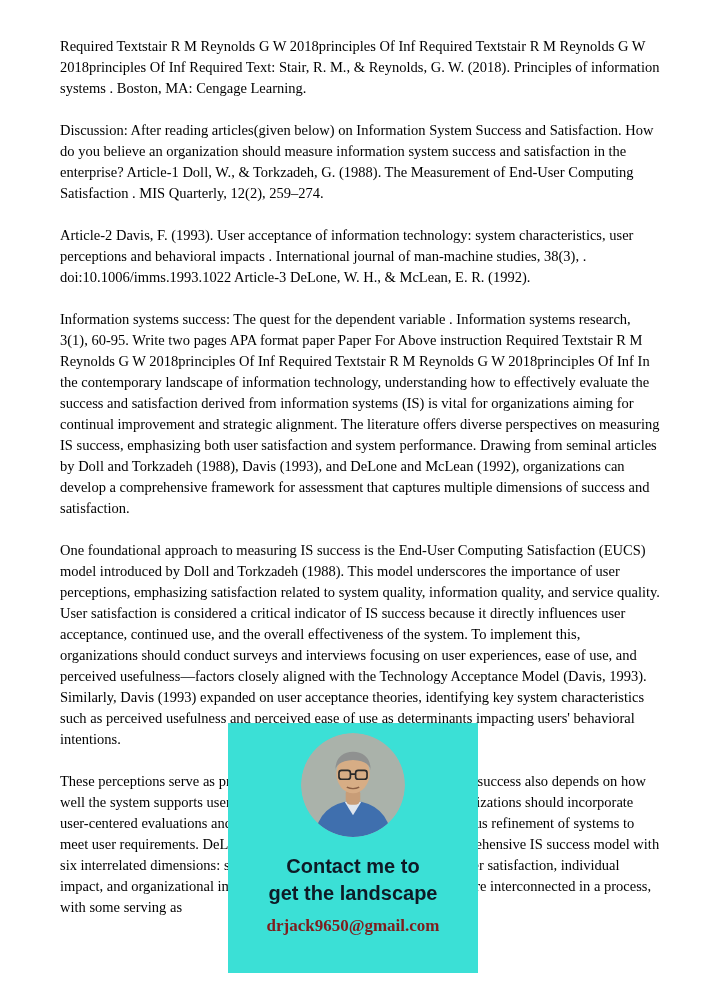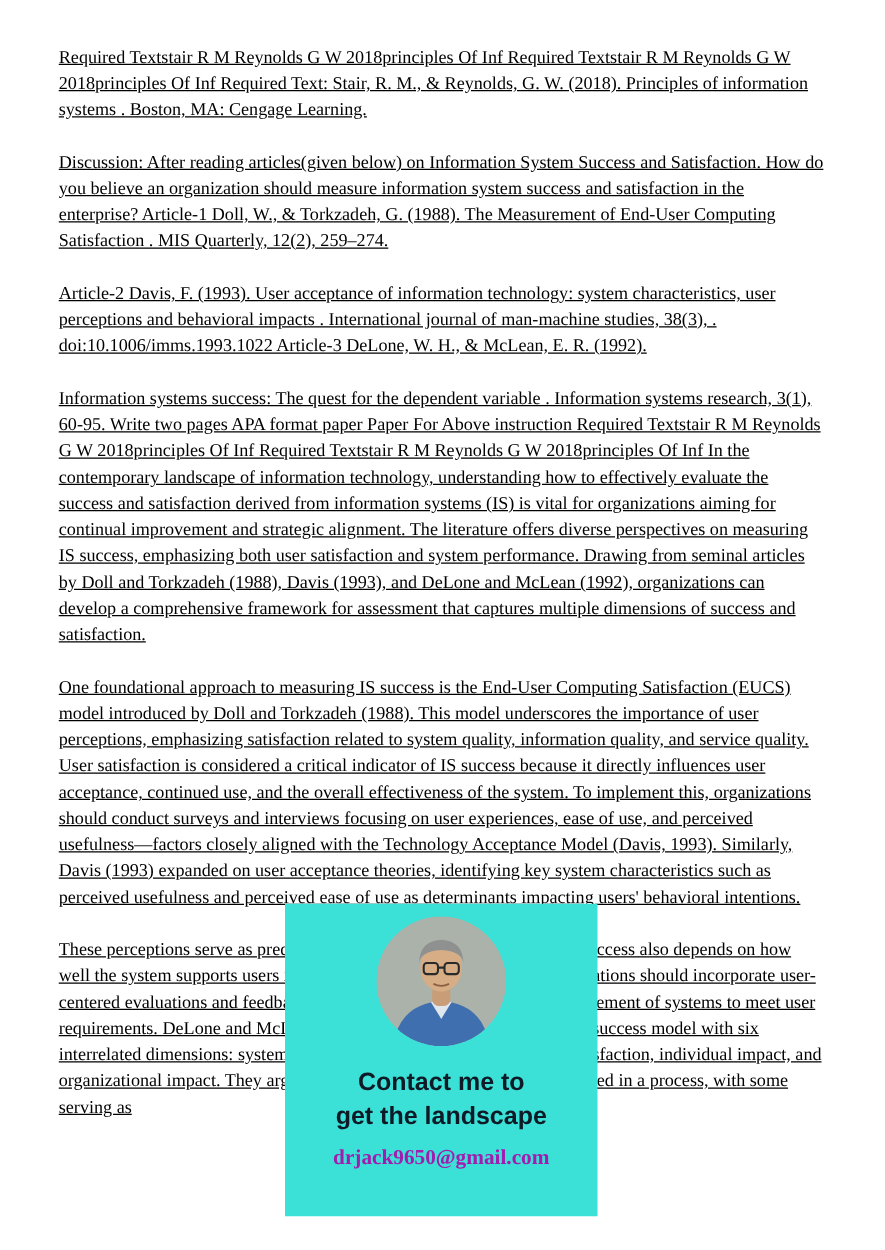--- a/index.html
+++ b/index.html
@@ -12,23 +12,22 @@
     width: 708px;
     height: 1000px;
     background: #ffffff;
     overflow: hidden;
     font-family: "Liberation Serif", serif;
     color: #000000;
   }
   .content {
     position: absolute;
     top: 36px;
-    left: 47px;
+    left: 60px;
     right: 48px;
-    text-decoration: underline;
   }
   .para {
     margin: 0 0 21px 0;
     font-size: 14.5px;
     line-height: 21px;
     text-align: left;
   }
   .overlay {
     position: absolute;
     left: 228px;
@@ -57,21 +56,21 @@
     font-size: 20px;
     line-height: 27px;
     color: #0e1a26;
     text-align: center;
   }
   .overlay-email {
     margin-top: 9px;
     font-family: "Liberation Serif", serif;
     font-weight: bold;
     font-size: 17px;
-    color: #a21caf;
+    color: #7f1d1d;
     text-align: right;
   }
 </style>
 </head>
 <body>
 
 <div class="page">
   <div class="content">
     <p class="para">Required Textstair R M Reynolds G W 2018principles Of Inf Required Textstair R M Reynolds G W 2018principles Of Inf Required Text: Stair, R. M., &amp; Reynolds, G. W. (2018). Principles of information systems . Boston, MA: Cengage Learning.</p>
     <p class="para">Discussion: After reading articles(given below) on Information System Success and Satisfaction. How do you believe an organization should measure information system success and satisfaction in the enterprise? Article-1 Doll, W., &amp; Torkzadeh, G. (1988). The Measurement of End-User Computing Satisfaction . MIS Quarterly, 12(2), 259–274.</p>

